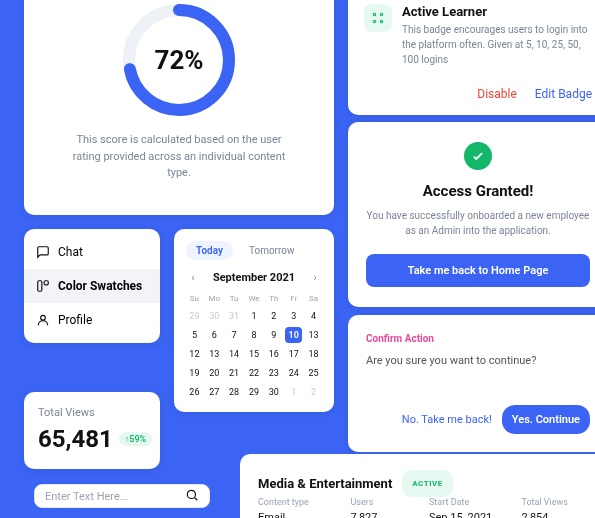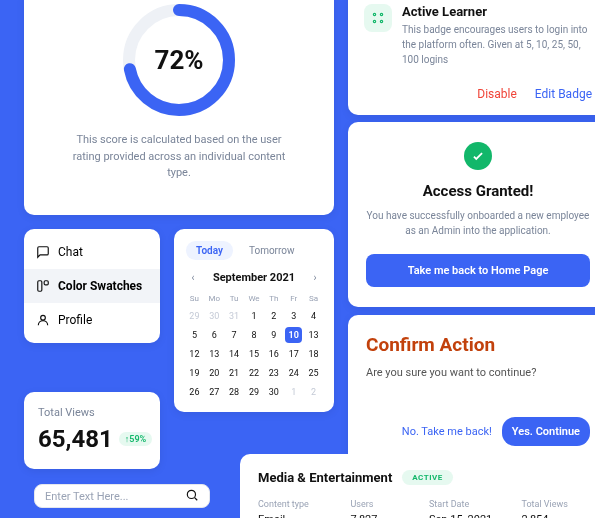--- a/index.html
+++ b/index.html
@@ -60,31 +60,31 @@
 
 
 .access{position:absolute;left:348px;top:122px;width:260px;padding:20px 18px;text-align:center}
 .check{width:28px;height:28px;border-radius:50%;background:#12b76a;margin:0 auto 12px;display:flex;align-items:center;justify-content:center}
 .access-title{font-size:15px;font-weight:700;color:#111;margin-bottom:8px}
 .access-desc{font-size:10px;color:#7a8599;line-height:1.5;margin-bottom:16px}
 .btnprimary{background:#3b64f4;color:#fff;border:none;border-radius:8px;padding:10px;font-size:11px;font-weight:600;width:100%;cursor:pointer}
 
 
 .confirm{position:absolute;left:348px;top:315px;width:260px;padding:18px}
-.confirm-title{font-size:19px;font-weight:700;color:#c2410c;margin-bottom:10px}
+.confirm-title{font-size:10px;font-weight:700;color:#ec4899;margin-bottom:10px}
 .confirm-desc{font-size:11px;color:#555;margin-bottom:38px}
 .confirm-actions{display:flex;justify-content:flex-end;gap:10px;align-items:center}
 .confirm-actions .linkbtn{font-size:11px}
 .btnsolid{background:#3b64f4;color:#fff;border:none;border-radius:13px;padding:8px 10px;font-size:11px;font-weight:600;cursor:pointer}
 
 
 .tablecard{position:absolute;left:240px;top:454px;width:370px;padding:16px 18px;background:#fff;border-radius:10px}
-.tablehead{display:flex;align-items:center;gap:10px;margin-bottom:14px}
+.tablehead{display:flex;align-items:center;gap:10px;}
 .tabletitle{font-size:13px;font-weight:700;color:#111}
-.statuspill{font-size:8px;font-weight:700;color:#12b76a;background:#e6f9f0;border-radius:10px;padding:3px 10px;letter-spacing:.5px}
+.statuspill{font-size:8px;font-weight:700;color:#12b76a;background:#e6f9f0;border-radius:10px;padding:9px 10px;letter-spacing:.5px}
 .tcols{display:grid;grid-template-columns:1.2fr 1fr 1.2fr 1fr;gap:8px}
 .th{font-size:9px;color:#9aa3b5;margin-bottom:4px}
 .td{font-size:11px;color:#111}
 </style>
 </head>
 <body>
 
 <div class="card score">
   <div class="ring">
     <svg width="120" height="120">

